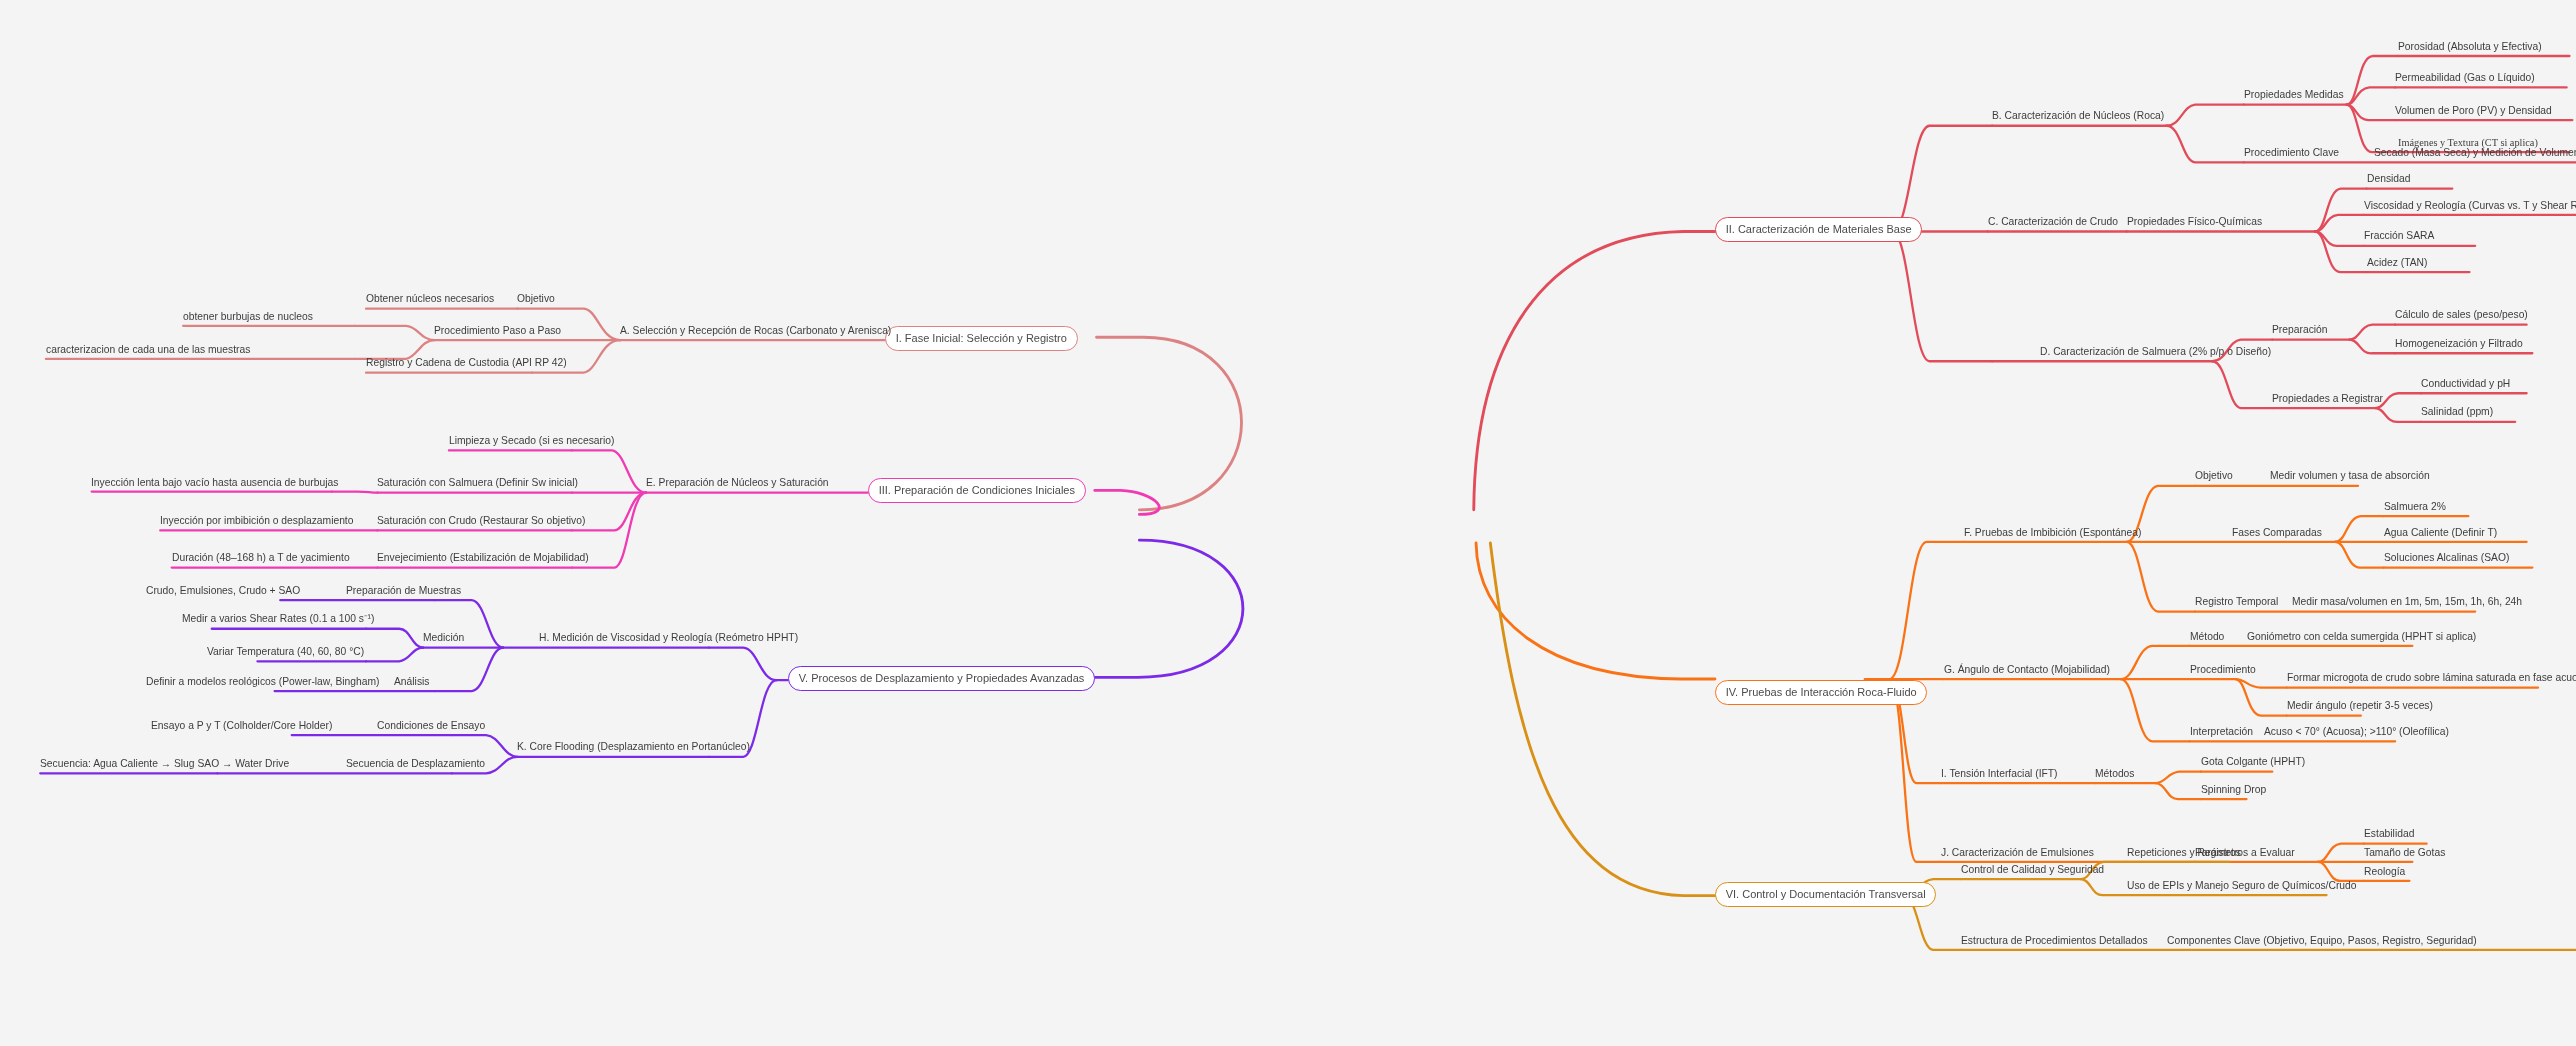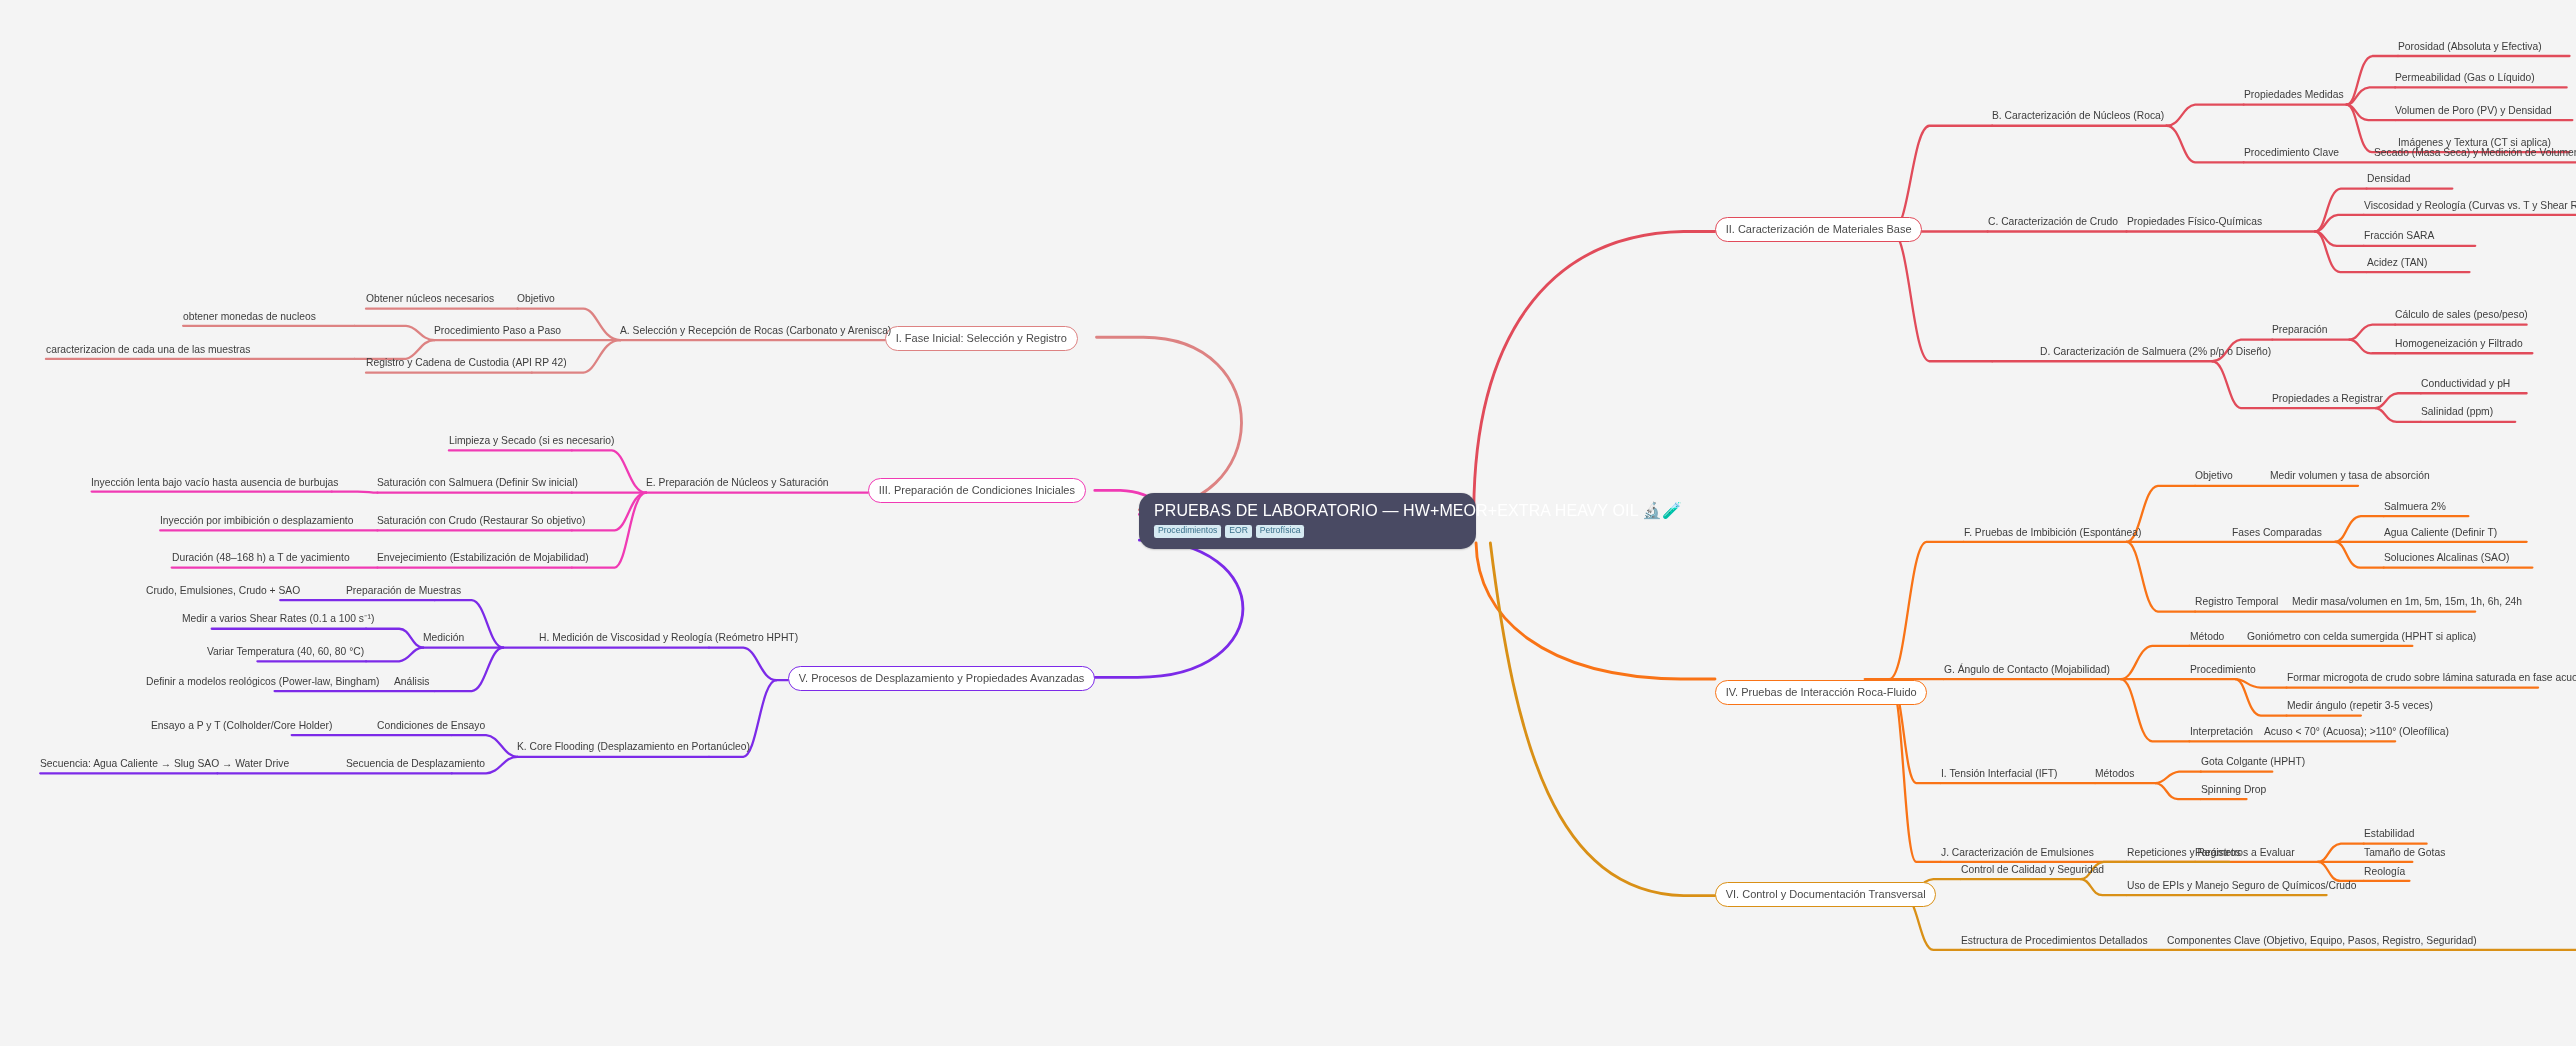--- a/index.html
+++ b/index.html
@@ -259,58 +259,50 @@
       <path d="M3720,1508 L3900,1508" stroke="#d99016" stroke-width="4"></path>
       <path d="M3640,1538 C3658,1538 3658,1568 3680,1566 L3720,1566" stroke="#d99016" stroke-width="4"></path>
       <path d="M3720,1566 L4070,1566" stroke="#d99016" stroke-width="4"></path>
 
       <path d="M3330,1567 C3355,1567 3358,1660 3382,1662 L3430,1662" stroke="#d99016" stroke-width="4"></path>
       <path d="M3430,1662 L4506,1662" stroke="#d99016" stroke-width="4"></path>
 
     </g>
   </svg>
 
-  <div class="root" style="left:1139px;top:493px;width:337px;">
-    <div class="root-title">PRUEBAS DE LABORATORIO — HW+MEOR+EXTRA HEAVY OIL 🔬🧪</div>
-    <div class="root-tags">
-      <span class="tag">Procedimientos</span>
-      <span class="tag">EOR</span>
-      <span class="tag">Petrofísica</span>
-    </div>
-  </div>
 
   <div class="pill" style="left:885px;top:326px;border-color:#dd8282;"><span>I. Fase Inicial: Selección y Registro</span></div>
 
   <div class="pill" style="left:1715px;top:217px;border-color:#e14b5a;"><span>II. Caracterización de Materiales Base</span></div>
 
   <div class="pill" style="left:868px;top:478px;border-color:#f03ab4;"><span>III. Preparación de Condiciones Iniciales</span></div>
 
   <div class="pill" style="left:1715px;top:665px;border-color:#f97316;margin-top:15px;"><span>IV. Pruebas de Interacción Roca-Fluido</span></div>
 
   <div class="pill" style="left:788px;top:666px;border-color:#7c2ae8;"><span>V. Procesos de Desplazamiento y Propiedades Avanzadas</span></div>
 
   <div class="pill" style="left:1715px;top:882px;border-color:#d99016;"><span>VI. Control y Documentación Transversal</span></div>
 
   <div class="lbl" style="left:620px;top:325px;">A. Selección y Recepción de Rocas (Carbonato y Arenisca)</div>
 
   <div class="lbl" style="left:517px;top:293px;">Objetivo</div>
   <div class="lbl" style="left:366px;top:293px;">Obtener núcleos necesarios</div>
 
   <div class="lbl" style="left:434px;top:325px;">Procedimiento Paso a Paso</div>
-  <div class="lbl" style="left:183px;top:311px;">obtener monedas de nucleos</div>
+  <div class="lbl" style="left:183px;top:311px;">obtener burbujas de nucleos</div>
   <div class="lbl" style="left:46px;top:344px;">caracterizacion de cada una de las muestras</div>
 
   <div class="lbl" style="left:366px;top:357px;">Registro y Cadena de Custodia (API RP 42)</div>
 
   <div class="lbl" style="left:1992px;top:110px;">B. Caracterización de Núcleos (Roca)</div>
   <div class="lbl" style="left:2244px;top:89px;">Propiedades Medidas</div>
   <div class="lbl" style="left:2398px;top:41px;">Porosidad (Absoluta y Efectiva)</div>
   <div class="lbl" style="left:2395px;top:72px;">Permeabilidad (Gas o Líquido)</div>
   <div class="lbl" style="left:2395px;top:105px;">Volumen de Poro (PV) y Densidad</div>
-  <div class="lbl" style="left:2398px;top:137px;">Imágenes y Textura (CT si aplica)</div>
+  <div class="lbl" style="left:2398px;top:137px;font-family:Liberation Serif, serif;">Imágenes y Textura (CT si aplica)</div>
   <div class="lbl" style="left:2244px;top:147px;">Procedimiento Clave</div>
   <div class="lbl" style="left:2374px;top:147px;">Secado (Masa Seca) y Medición de Volumen Exterior</div>
 
   <div class="lbl" style="left:1988px;top:216px;">C. Caracterización de Crudo</div>
   <div class="lbl" style="left:2127px;top:216px;">Propiedades Físico-Químicas</div>
   <div class="lbl" style="left:2367px;top:173px;">Densidad</div>
   <div class="lbl" style="left:2364px;top:200px;">Viscosidad y Reología (Curvas vs. T y Shear Rate)</div>
   <div class="lbl" style="left:2364px;top:230px;">Fracción SARA</div>
   <div class="lbl" style="left:2367px;top:257px;">Acidez (TAN)</div>
 

